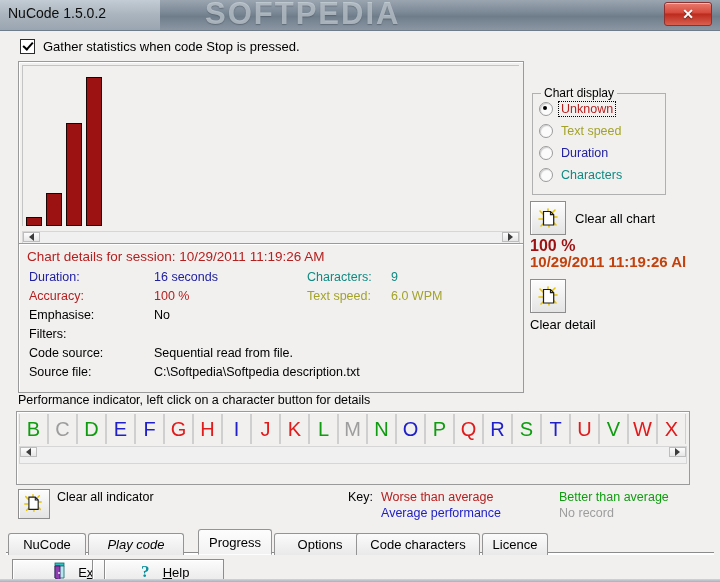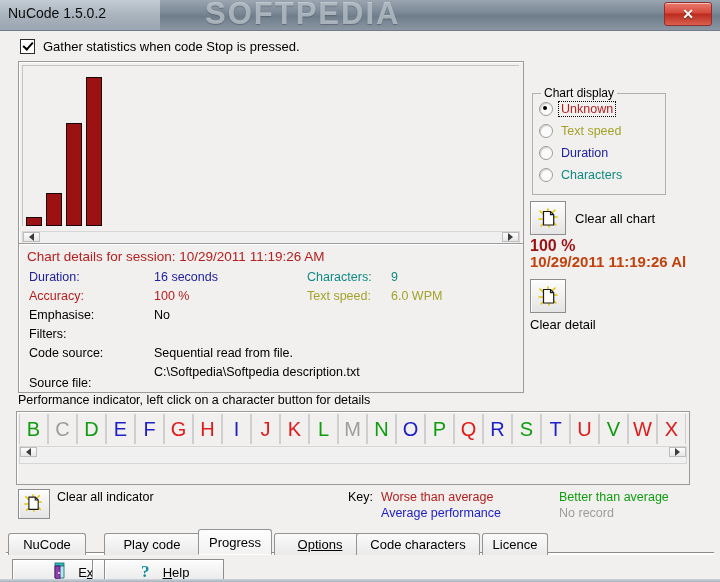--- a/index.html
+++ b/index.html
@@ -549,21 +549,21 @@
       <div class="drow val-olive" style="left:372px; top:45px;">6.0 WPM</div>
 
       <div class="drow lbl-plain" style="left:10px; top:64px;">Emphasise:</div>
       <div class="drow val-black" style="left:135px; top:64px;">No</div>
 
       <div class="drow lbl-plain" style="left:10px; top:83px;">Filters:</div>
 
       <div class="drow lbl-plain" style="left:10px; top:102px;">Code source:</div>
       <div class="drow val-black" style="left:135px; top:102px;">Sequential read from file.</div>
 
-      <div class="drow lbl-plain" style="left:10px; top:132px;">Source file:</div>
+      <div class="drow lbl-plain" style="left:10px; top:121px;">Source file:</div>
       <div class="drow val-black" style="left:135px; top:121px;">C:\Softpedia\Softpedia description.txt</div>
     </div>
 
     <div class="perf-caption">Performance indicator, left click on a character button for details</div>
 
     <div class="letters-panel">
       <div class="letters-row" id="letters">
           <div class="letter-btn c-green">B</div>
           <div class="letter-btn c-gray">C</div>
           <div class="letter-btn c-green">D</div>
@@ -635,23 +635,23 @@
       </div>
       <div style="display:flex; gap:8px; line-height:16px;">
         <span class="key-label" style="visibility:hidden;">Key:</span>
         <span class="k-avg" style="width:170px; display:inline-block;">Average performance</span>
         <span class="k-none">No record</span>
       </div>
     </div>
 
     <div class="tabstrip" id="tabstrip">
         <div class="tab" style="left: 8px; width: 78px;">NuCode</div>
-        <div class="tab" style="left: 104px; width: 96px;">Play code</div>
+        <div class="tab" style="left: 88px; width: 96px; font-style: italic;">Play code</div>
         <div class="tab active" style="left: 198px; width: 74px;">Progress</div>
-        <div class="tab" style="left: 274px; width: 92px; text-decoration: underline;">Options</div>
+        <div class="tab" style="left: 274px; width: 92px;">Options</div>
         <div class="tab" style="left: 356px; width: 124px;">Code characters</div>
         <div class="tab" style="left: 482px; width: 66px;">Licence</div>
       </div>
 
     <div class="bottom-bar">
       <div class="cmd-btn" style="left:12px; width:128px;">
         <span>
           <svg width="18" height="19" viewBox="0 0 18 19">
             <rect x="3" y="1" width="9" height="3" fill="#2bbfbf" stroke="#0d6b6b" stroke-width="0.8"></rect>
             <path d="M3 4 h9 v12 h-9 z" fill="#b3e8ee" stroke="#2a6f77" stroke-width="0.9"></path>

